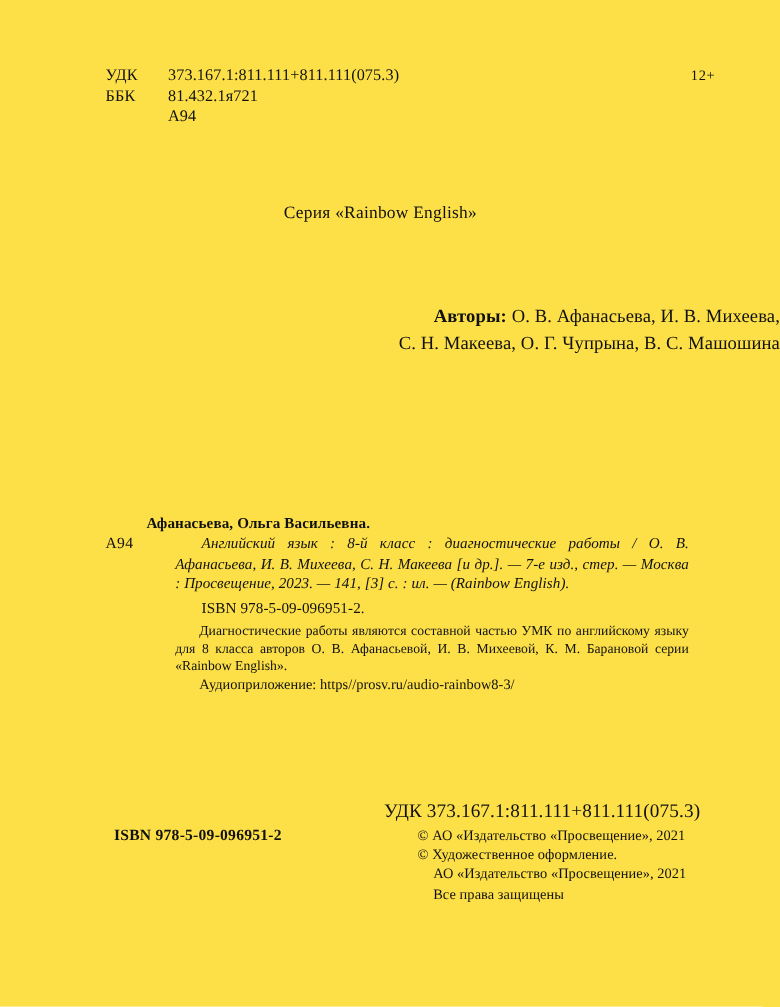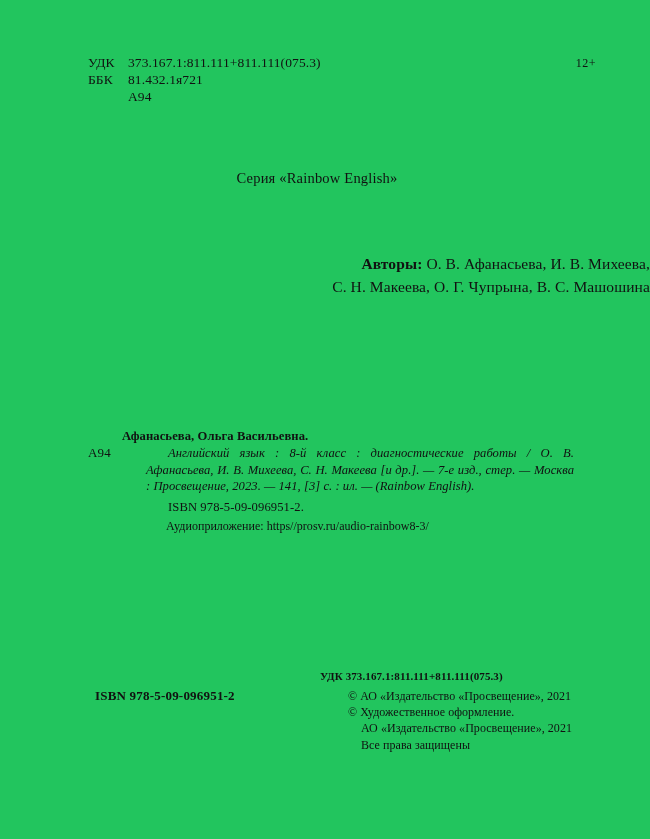--- a/index.html
+++ b/index.html
@@ -11,21 +11,21 @@
   body {
     font-family: "Liberation Serif", "DejaVu Serif", serif;
     color: #111111;
     -webkit-font-smoothing: antialiased;
   }
   .page {
     position: relative;
     width: 650px;
     height: 839px;
     margin: 0 auto;
-    background: #22c55e;
+    background: #fde047;
     overflow: hidden;
   }
 
   
   .top-block {
     position: absolute;
     left: 88px;
     top: 54px;
     font-size: 13.5px;
     line-height: 17px;
@@ -34,20 +34,21 @@
   .cls-row {
     display: flex;
     white-space: pre;
   }
   .cls-label {
     width: 40px;
     flex: 0 0 40px;
   }
   .cls-value {
     white-space: pre;
+    margin-left: 12px;
   }
   .cls-row.indented .cls-label { visibility: hidden; }
 
   .age-rating {
     position: absolute;
     right: 54px;
     top: 56px;
     font-size: 12px;
     letter-spacing: 0.5px;
   }
@@ -135,22 +136,22 @@
     text-indent: 20px;
     font-size: 12px;
     letter-spacing: 0.1px;
   }
 
   
   .cls-repeat {
     position: absolute;
     left: 320px;
     top: 638px;
-    font-weight: bold;
-    font-size: 11px;
+    font-weight: normal;
+    font-size: 16px;
     line-height: 15.6px;
     letter-spacing: 0.1px;
     white-space: pre;
   }
 
   
   .isbn-footer {
     position: absolute;
     left: 95px;
     top: 688px;
@@ -202,20 +203,21 @@
 
   <div class="biblio">
     <div class="biblio-heading">Афанасьева, Ольга Васильевна.</div>
 
     <div class="biblio-body">
       <span class="shelf-mark">А94</span>
       <div class="biblio-desc">Английский язык : 8-й класс : диагностические работы / О. В. Афанасьева, И. В. Михеева, С. Н. Макеева [и др.]. — 7-е изд., стер. — Москва : Просвещение, 2023. — 141, [3] с. : ил. — (Rainbow English).</div>
       <div class="isbn-inline">ISBN 978-5-09-096951-2.</div>
 
       <div class="annotation">
+        <p>Диагностические работы являются составной частью УМК по английскому языку для 8 класса авторов О. В. Афанасьевой, И. В. Михеевой, К. М. Барановой серии «Rainbow English».</p>
         <p class="audio-line">Аудиоприложение: https//prosv.ru/audio-rainbow8-3/</p>
       </div>
     </div>
   </div>
 
   <div class="cls-repeat">
     <div>УДК 373.167.1:811.111+811.111(075.3)</div>
   </div>
 
   <div class="isbn-footer">ISBN 978-5-09-096951-2</div>

